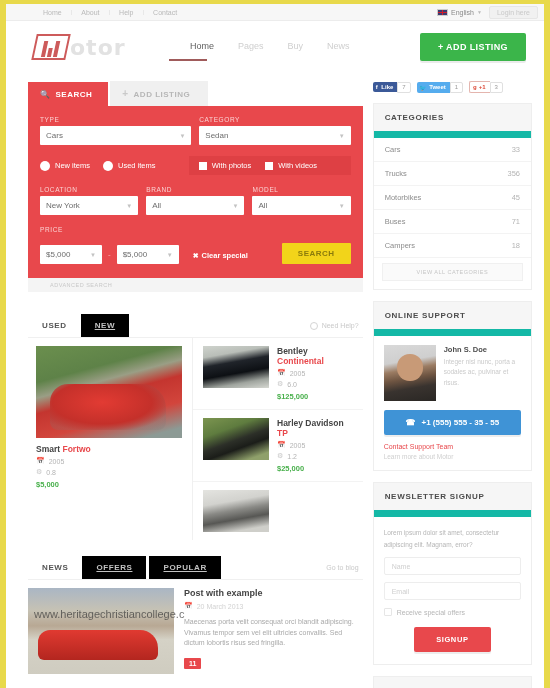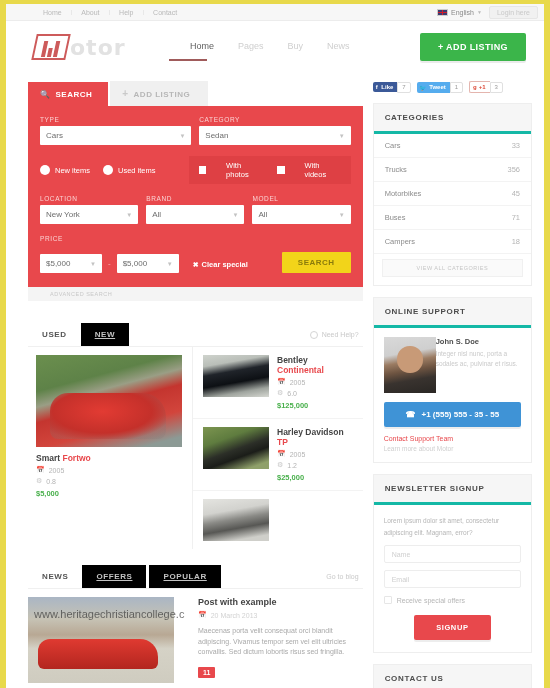--- a/index.html
+++ b/index.html
@@ -170,21 +170,21 @@
   .radio-dot {
     width: 10px; height: 10px; border-radius: 50%;
     background: #fff;
   }
   .chk-panel {
     background: #de4044;
     display: flex; align-items: center; gap: 14px;
     padding: 5px 10px;
     width: 162px;
   }
-  .chk-item { display: flex; align-items: center; gap: 20px; font-size: 7.5px; color: #fff; }
+  .chk-item { display: flex; align-items: center; gap: 5px; font-size: 7.5px; color: #fff; }
   .chk-box { width: 8px; height: 8px; background: #fff; }
 
   .price-row { display: flex; align-items: flex-end; gap: 6px; margin-top: 10px; }
   .price-sel { width: 62px; }
   .dash { color: #f6b4b6; font-size: 8px; padding-bottom: 5px; }
   .clear-filters {
     color: #fff; font-size: 7.5px; font-weight: bold;
     display: flex; align-items: center; gap: 3px;
     padding-bottom: 4px; margin-left: 8px;
   }
@@ -255,21 +255,21 @@
   .thumb { width: 66px; height: 42px; flex: none; }
   .thumb.bentley { background: linear-gradient(170deg,#cfd3cd 0%,#b9beb8 22%,#20242a 40%,#0d1014 62%,#9fa49e 82%,#d6d8d2 100%); }
   .thumb.harley { background: linear-gradient(160deg,#7c9550 0%,#5f7c3f 30%,#2c2f28 52%,#1b1d19 66%,#8fa06a 88%); }
   .thumb.shelby { background: linear-gradient(170deg,#e4e4e0 0%,#d2d2ce 30%,#8a8a86 48%,#575754 66%,#cfcfca 88%); }
   .side-meta { flex: 1; }
 
   
   .news { margin-top: 16px; }
   .news-tabs { display: flex; align-items: center; }
   .goto-blog { margin-left: auto; font-size: 7px; color: #c9c9c9; padding-right: 4px; }
-  .news-body { display: flex; border-top: 1px solid #f0f0f0; padding-top: 8px; gap: 24px; }
+  .news-body { display: flex; border-top: 1px solid #f0f0f0; padding-top: 8px; gap: 10px; }
   .news-img {
     width: 146px; height: 86px;
     background: linear-gradient(180deg,#aab6c4 0%,#c6c2b4 26%,#b8a894 44%,#d5d2c6 60%,#cfccc0 100%);
     position: relative; overflow: hidden;
   }
   .news-img::after {
     content:"";
     position: absolute; left: 10px; top: 42px;
     width: 120px; height: 30px;
     background: linear-gradient(180deg,#e03a31 0%,#b3261f 100%);
@@ -313,40 +313,40 @@
     color: #9a9a9a; padding: 1.5px 4px;
     border-radius: 0 2px 2px 0;
   }
 
   .widget { border: 1px solid #eeeeee; margin-bottom: 11px; background: #fff; }
   .widget-head {
     background: #f6f6f6;
     padding: 9px 11px;
     font-size: 8px; font-weight: bold;
     letter-spacing: 0.7px; color: #4c4c4c;
-    border-bottom: 3px solid #14b8a6;
+    border-bottom: 7px solid #14b8a6;
   }
   .cat-item {
     display: flex; padding: 7px 11px;
     font-size: 7.5px; color: #8c8c8c;
     border-bottom: 1px solid #f3f3f3;
   }
   .cat-item:last-child { border-bottom: none; }
   .cat-count { margin-left: auto; color: #b4b4b4; }
   .viewall {
     margin: 5px 8px 8px 8px;
     border: 1px solid #f0f0f0;
     background: #fafafa;
     text-align: center;
     font-size: 5.5px; color: #c6c6c6;
     padding: 5px 0; letter-spacing: 0.5px;
   }
 
   .support-body { padding: 9px 10px 10px 10px; }
-  .support-top { display: flex; }
+  .support-top { display: flex; gap: 8px; }
   .avatar {
     width: 52px; height: 56px; flex: none;
     background: linear-gradient(170deg,#d9d9d9 0%,#cfcfcf 30%,#9b7c63 44%,#6f5542 58%,#39332f 74%,#2a2724 100%);
     position: relative; overflow: hidden;
   }
   .avatar::after {
     content:"";
     position: absolute; left: 13px; top: 9px;
     width: 26px; height: 27px;
     background: #c89a77; border-radius: 48%;

